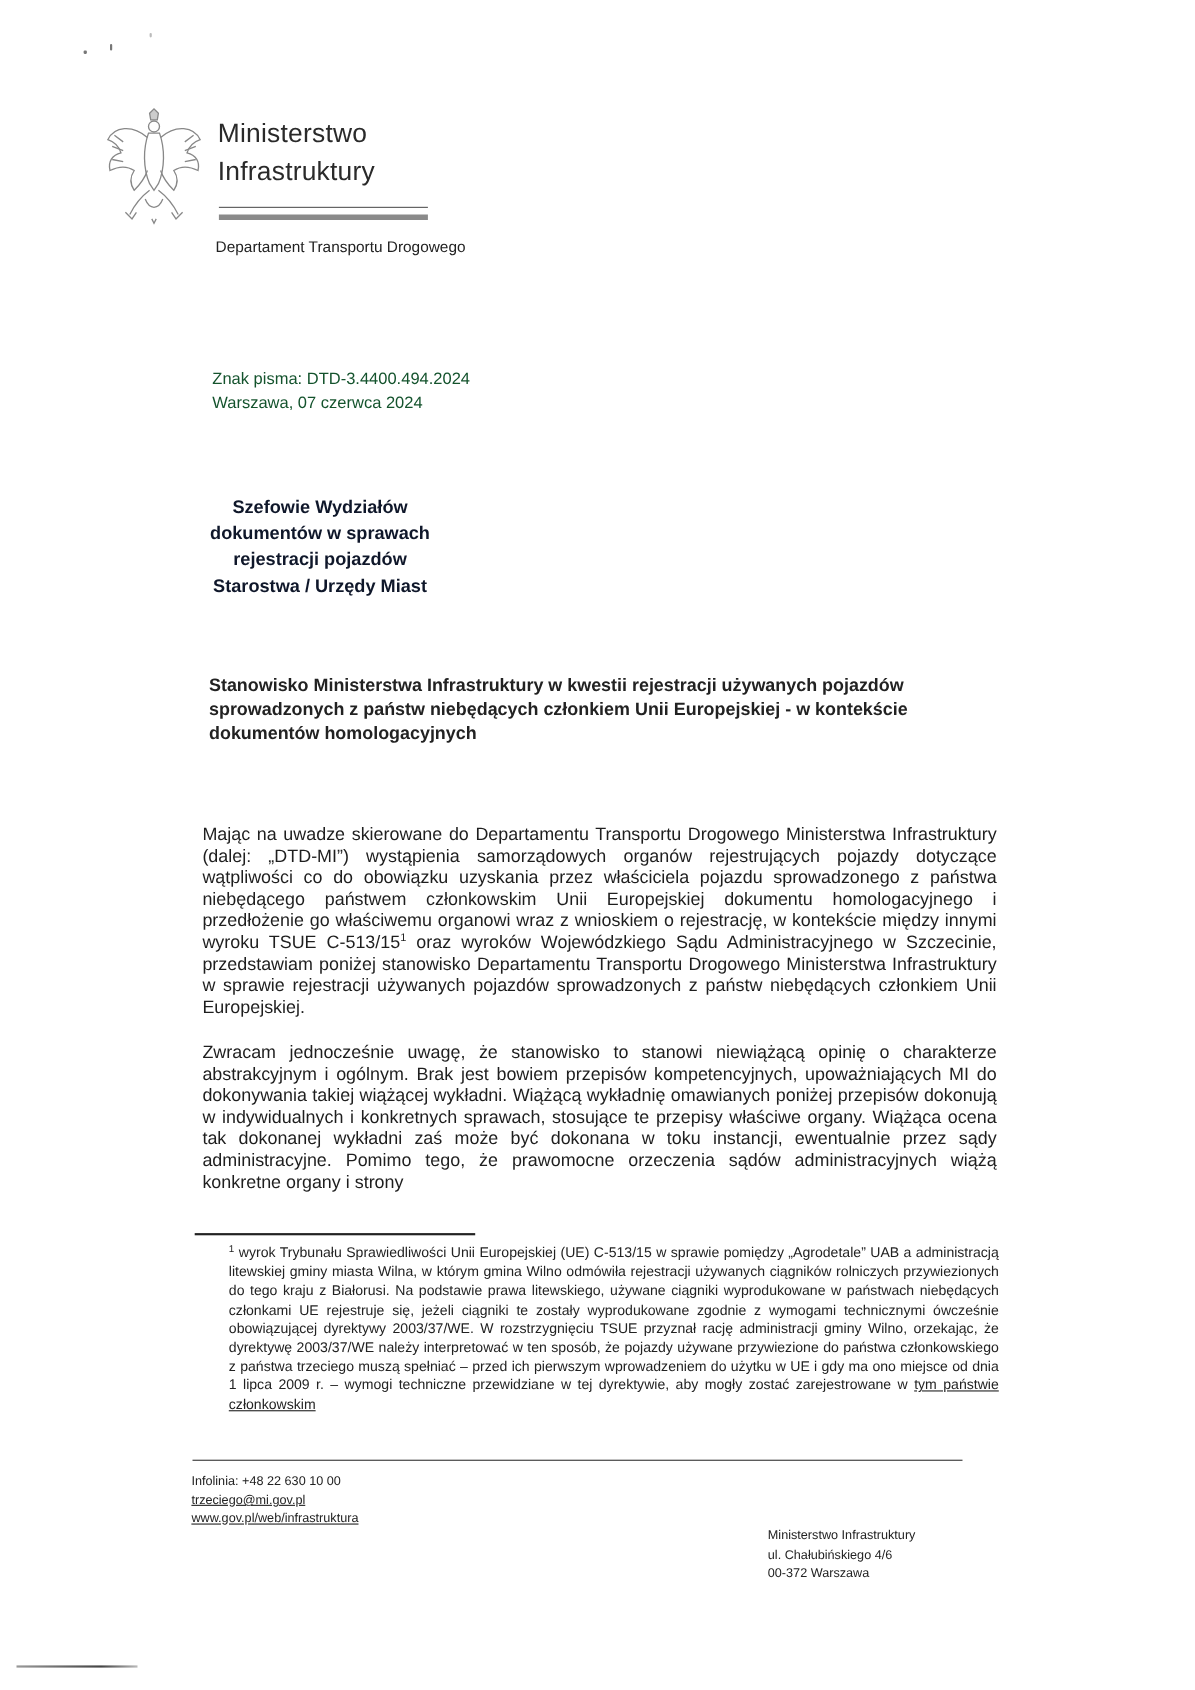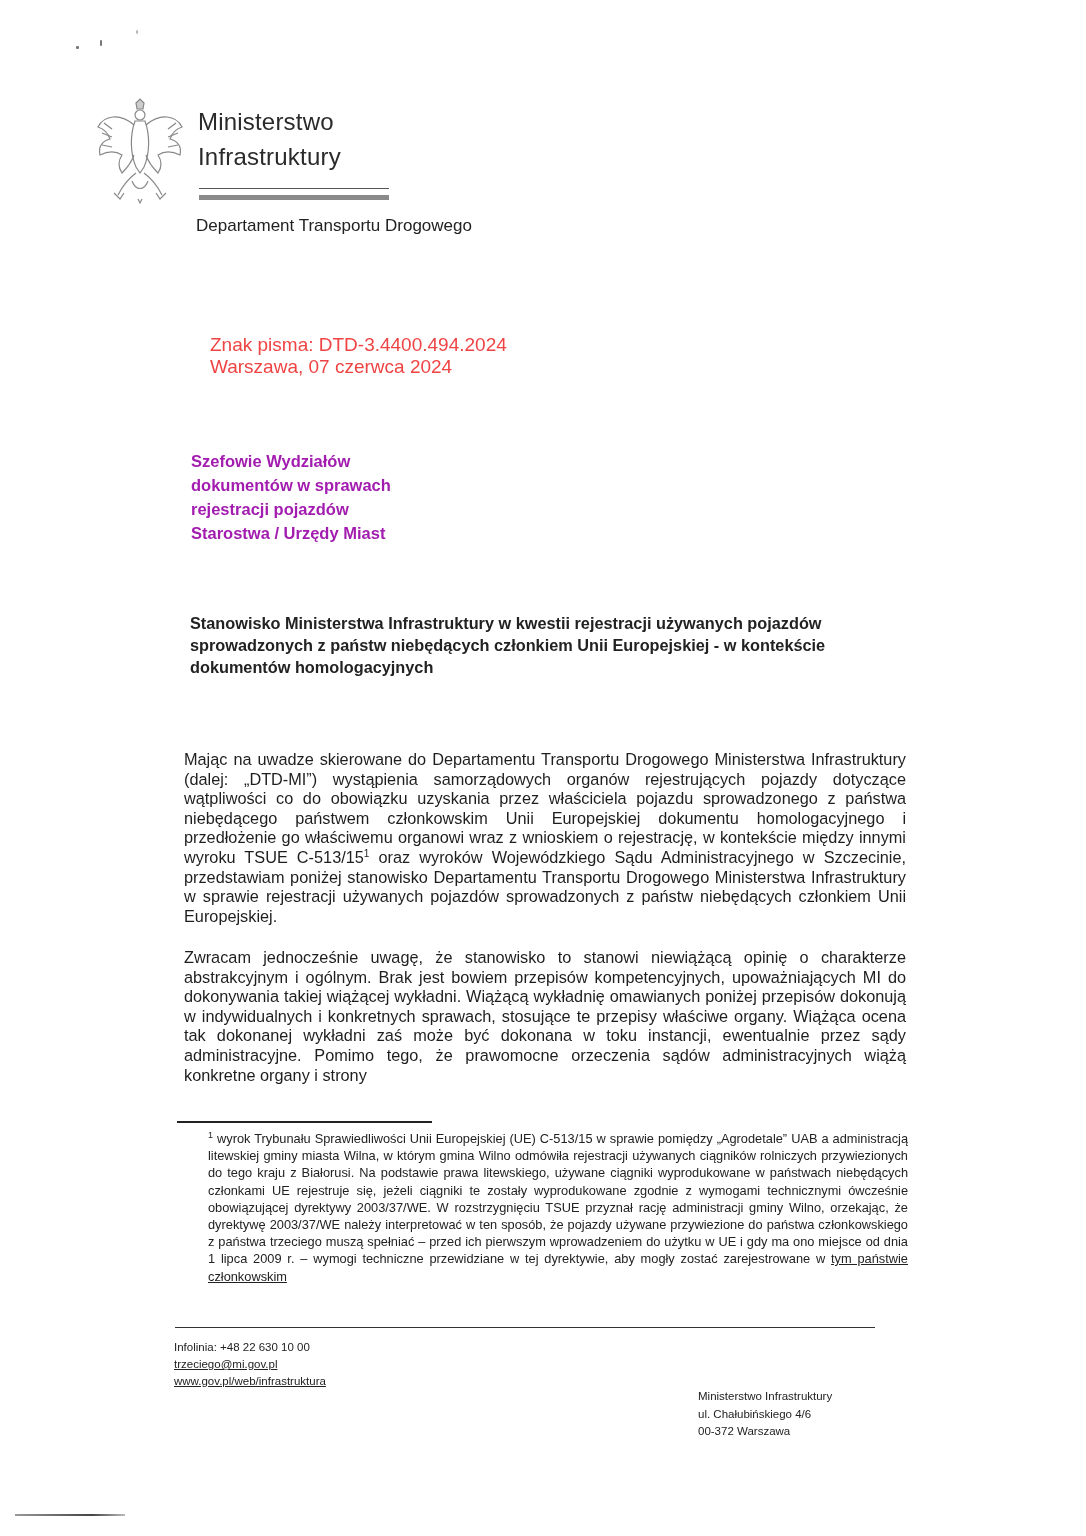--- a/index.html
+++ b/index.html
@@ -6,23 +6,23 @@
     body {
       width: 1086px; height: 1536px; position: relative; overflow: hidden;
       font-family: "Liberation Sans", "DejaVu Sans", sans-serif; color: #1e1e1e;
     }
     .abs { position: absolute; }
     .specks span { position: absolute; background: #777; border-radius: 1px; }
     .eagle { left: 92px; top: 95px; width: 96px; height: 110px; }
     .brand { left: 198px; top: 104px; font-size: 24px; line-height: 35px; color: #2a2a2a; letter-spacing: 0.2px; }
     .rule-thin { left: 199px; top: 188px; width: 190px; height: 1px; background: #555; }
     .rule-thick { left: 199px; top: 195px; width: 190px; height: 5px; background: #8a8a8a; }
-    .dept { left: 196px; top: 216px; font-size: 17px; color: #222; }
-    .meta { left: 193px; top: 334px; font-size: 19px; line-height: 22px; color: #ef4444; margin-left: 17px; }
-    .addressee { left: 191px; top: 449px; font-size: 16.5px; line-height: 24px; font-weight: bold; color: #a21caf; }
+    .dept { left: 196px; top: 216px; font-size: 14px; color: #222; }
+    .meta { left: 193px; top: 334px; font-size: 15px; line-height: 22px; color: #14532d; }
+    .addressee { left: 191px; top: 449px; font-size: 16.5px; line-height: 24px; font-weight: bold; color: #0f172a; text-align: center; }
     .subject { left: 190px; top: 612px; width: 700px; text-align: left; font-size: 16.3px; line-height: 22px; font-weight: bold; color: #222; }
     .body-text { left: 184px; width: 722px; font-size: 16.3px; line-height: 19.6px; text-align: justify; color: #1e1e1e; }
     .p1 { top: 750px; }
     .p2 { top: 948px; }
     .fn-rule { left: 177px; top: 1121px; width: 255px; height: 2px; background: #222; }
     .footnote { left: 176px; top: 1130px; width: 700px; font-size: 12.8px; line-height: 17.2px; text-align: justify; color: #222; margin-left: 32px; }
     .footnote sup { font-size: 9px; }
     .footnote .u { text-decoration: underline; }
     .foot-rule { left: 175px; top: 1327px; width: 700px; height: 1px; background: #333; }
     .contact { left: 174px; top: 1339px; font-size: 11.5px; line-height: 17px; color: #222; }

